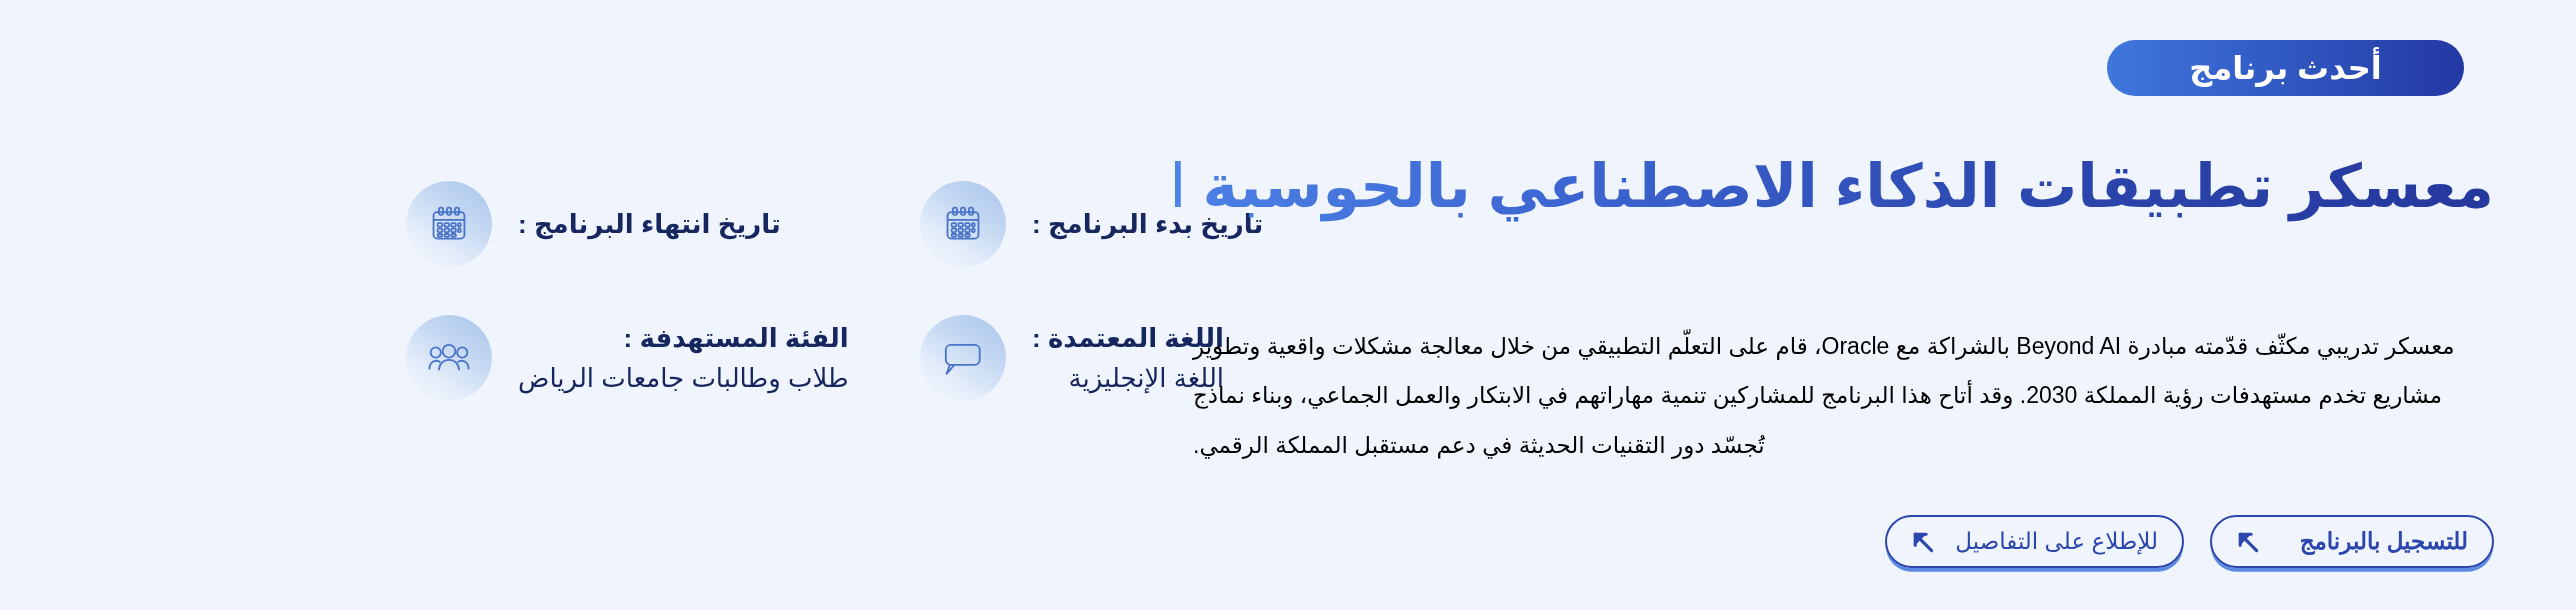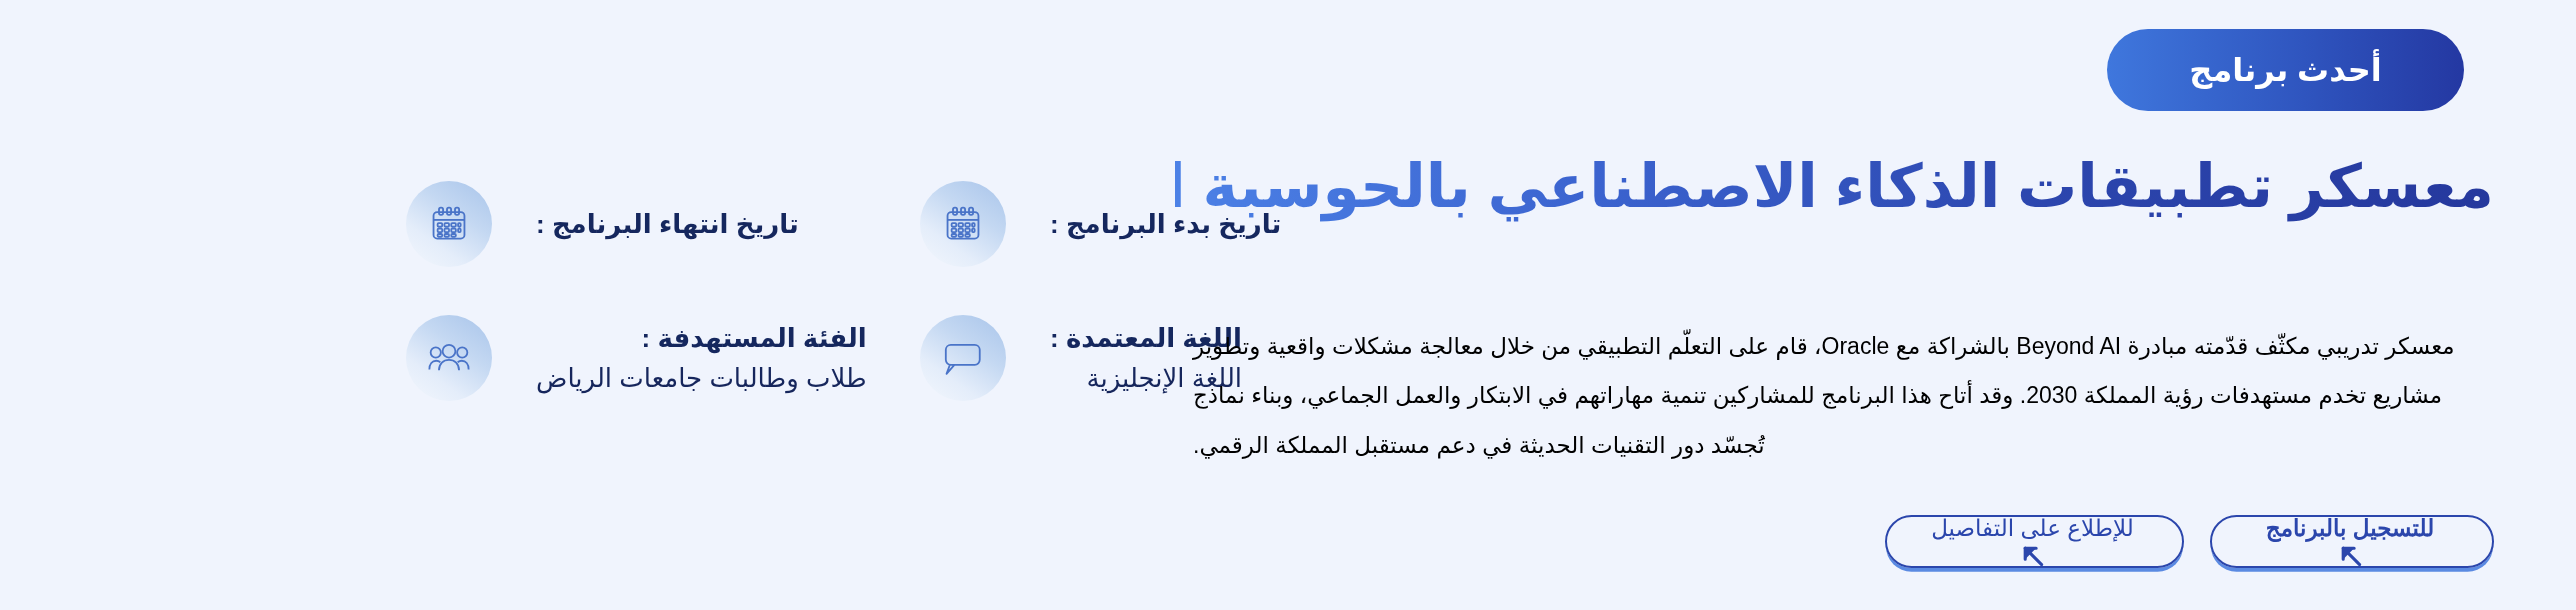--- a/index.html
+++ b/index.html
@@ -20,24 +20,24 @@
   .banner {
     position: relative;
     width: 2576px;
     height: 610px;
     background: #f0f4fd;
   }
 
   
   .badge-wrap {
     position: absolute;
-    top: 29px;
+    top: 40px;
     right: 112px;
     width: 357px;
-    height: 82px;
+    height: 56px;
   }
   .badge {
     width: 100%;
     height: 100%;
     border-radius: 915px;
     background: linear-gradient(270deg, #2438a2 0%, #2f55bf 45%, #3f77dd 100%);
     display: flex;
     align-items: center;
     justify-content: center;
     cursor: pointer;
@@ -102,21 +102,20 @@
     flex-direction: row;
     gap: 26px;
     direction: rtl;
   }
   .btn {
     height: 53px;
     border: 2.7px solid #2b46ac;
     border-radius: 915px;
     background: transparent;
     display: flex;
-    flex-direction: column;
     align-items: center;
     justify-content: space-between;
     padding: 0 24px 0 20px;
     cursor: pointer;
     box-shadow: 0 4.6px 0 -0.9px rgba(63, 119, 221, 0.85);
   }
   .btn-register { width: 284px; }
   .btn-details  { width: 299px; }
   .btn-label {
     color: #2b46ac;
@@ -143,21 +142,21 @@
     grid-template-columns: 476px 476px;
     column-gap: 38px;
     row-gap: 48px;
     direction: rtl;
   }
   .info-item {
     display: flex;
     flex-direction: row;
     align-items: center;
     justify-content: flex-end;
-    gap: 44px;
+    gap: 26px;
   }
   .info-icon {
     flex: 0 0 86px;
     width: 86px;
     height: 86px;
     border-radius: 50%;
     background: linear-gradient(215deg, #a8c4ea 0%, #c4d8f2 38%, #e4edfa 70%, #f3f7fd 100%);
     display: flex;
     align-items: center;
     justify-content: center;

